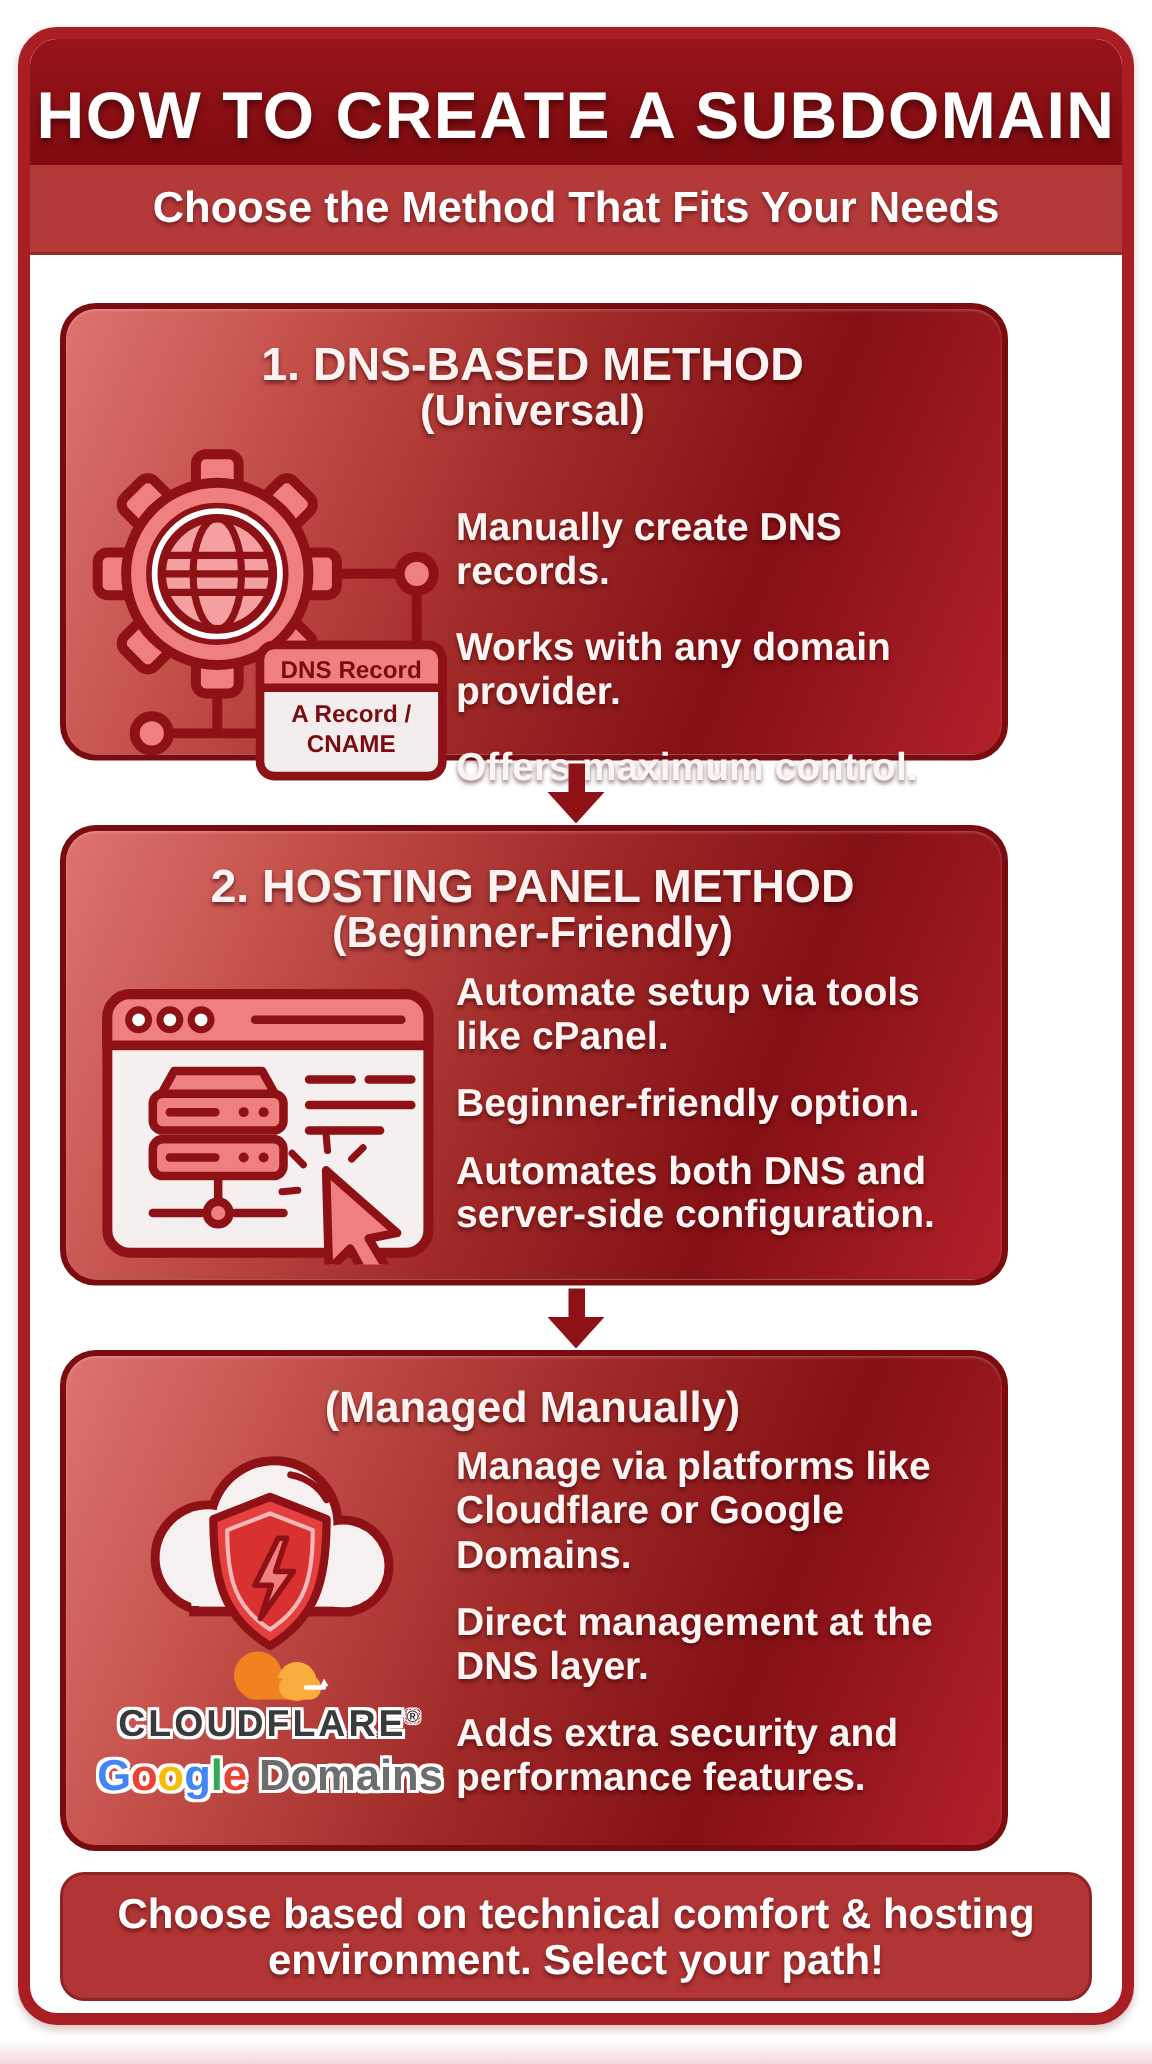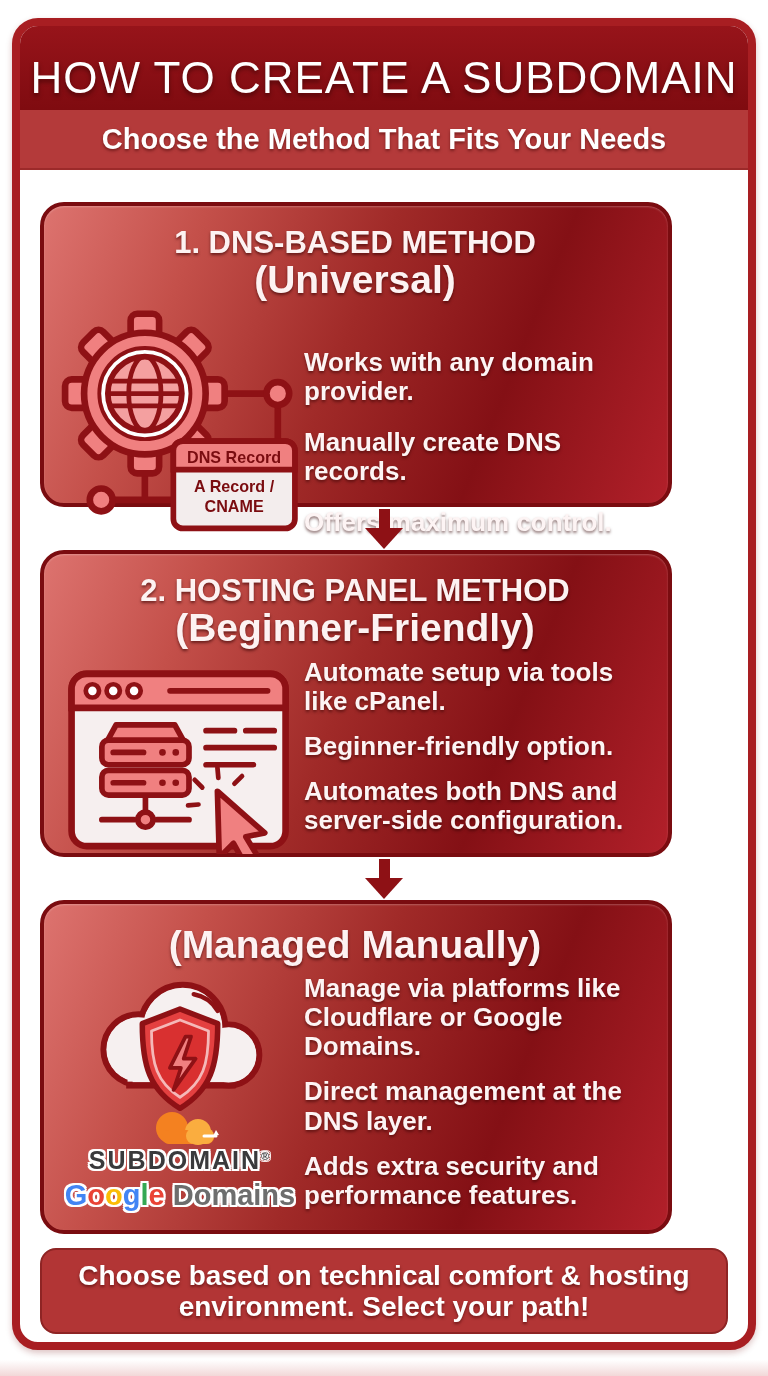--- a/index.html
+++ b/index.html
@@ -22,21 +22,21 @@
     box-shadow: 0 3px 6px rgba(120,20,20,0.25);
   }
   .header-band {
     height: 84px;
     background: linear-gradient(#97141a, #7f0b10);
     display: flex; align-items: center; justify-content: center;
   }
   .header-band h1 {
     color: #ffffff;
     font-size: 44px;
-    font-weight: normal;
+    font-weight: bold;
     letter-spacing: 1px;
     text-shadow: 0 3px 4px rgba(40,0,0,0.55);
     white-space: nowrap;
     margin-top: 20px;
   }
   .subtitle-band {
     height: 60px;
     background: #b43a3a;
     display: flex; align-items: center; justify-content: center;
     border-bottom: 2px solid #9c2a2a;
@@ -59,21 +59,21 @@
   }
   .card-1 { height: 305px; }
   .card-2 { height: 307px; }
   .card-3 { height: 334px; }
   .card-title { text-align: center; line-height: 1.08; margin-bottom: 8px; }
   .card-title .main {
     color: #fdf2f2; font-size: 31px; font-weight: bold;
     text-shadow: 0 2px 3px rgba(50,0,0,0.6);
   }
   .card-title .qualifier {
-    color: #fdf2f2; font-size: 39px; font-weight: bold;
+    color: #fdf2f2; font-size: 29px; font-weight: bold;
     text-shadow: 0 2px 3px rgba(50,0,0,0.6);
   }
   .card-body { display: flex; align-items: flex-start; }
   .icon-col { flex: 0 0 244px; display: flex; flex-direction: column; align-items: center; }
   .text-col { flex: 1; padding: 6px 4px 0 2px; }
   .card-2 .text-col, .card-3 .text-col { padding-top: 0; }
   .bullet {
     color: #fdf4f4; font-size: 26px; font-weight: bold;
     line-height: 1.12; margin-bottom: 16px;
     text-shadow: 0 2px 3px rgba(50,0,0,0.55);
@@ -184,22 +184,22 @@
             <g>
               <rect x="118" y="138" width="128" height="92" rx="10" fill="#f3eded" stroke="#8e1115" stroke-width="6"></rect>
               <path d="M118 168 v-20 a10 10 0 0 1 10 -10 h108 a10 10 0 0 1 10 10 v20 z" fill="#f08080" stroke="#8e1115" stroke-width="6"></path>
               <text x="182" y="161" text-anchor="middle" font-size="17" fill="#7a0c10">DNS Record</text>
               <text x="182" y="192" text-anchor="middle" font-size="17" fill="#7a0c10">A Record /</text>
               <text x="182" y="213" text-anchor="middle" font-size="17" fill="#7a0c10">CNAME</text>
             </g>
           </svg>
         </div>
         <div class="text-col">
+          <p class="bullet">Manually create DNS records.</p>
           <p class="bullet">Works with any domain provider.</p>
-          <p class="bullet">Manually create DNS records.</p>
           <p class="bullet">Offers maximum control.</p>
         </div>
       </div>
     </div>
 
     <div class="arrow-wrap">
       <div class="arrow-stem"></div>
       <div class="arrow-head"></div>
     </div>
 
@@ -296,21 +296,21 @@
             <svg width="120" height="44" viewBox="0 0 120 44">
               <circle cx="52" cy="22" r="16" fill="#f48120"></circle>
               <circle cx="78" cy="26" r="13" fill="#faad3f"></circle>
               <rect x="42" y="24" width="52" height="14" rx="7" fill="#f48120"></rect>
               <rect x="66" y="22" width="28" height="16" rx="8" fill="#faad3f"></rect>
               <g stroke="#ffffff" stroke-width="3" stroke-linecap="round">
                 <line x1="84" y1="30" x2="96" y2="30"></line>
               </g>
               <path d="M96 24 l3 5 l-6 1 z" fill="#fff"></path>
             </svg>
-            <div class="cf-word"><span>SUBDOMAIN</span><span class="cf-mark">®</span></div>
+            <div class="cf-word"><span>CLOUDFLARE</span><span class="cf-mark">®</span></div>
             <div class="gd-word"><span class="g-blue">G</span><span class="g-red">o</span><span class="g-yellow">o</span><span class="g-blue">g</span><span class="g-green">l</span><span class="g-red">e</span><span class="g-gray"> Domains</span></div>
           </div>
         </div>
         <div class="text-col">
           <p class="bullet">Manage via platforms like Cloudflare or Google Domains.</p>
           <p class="bullet">Direct management at the DNS layer.</p>
           <p class="bullet">Adds extra security and performance features.</p>
         </div>
       </div>
     </div>

